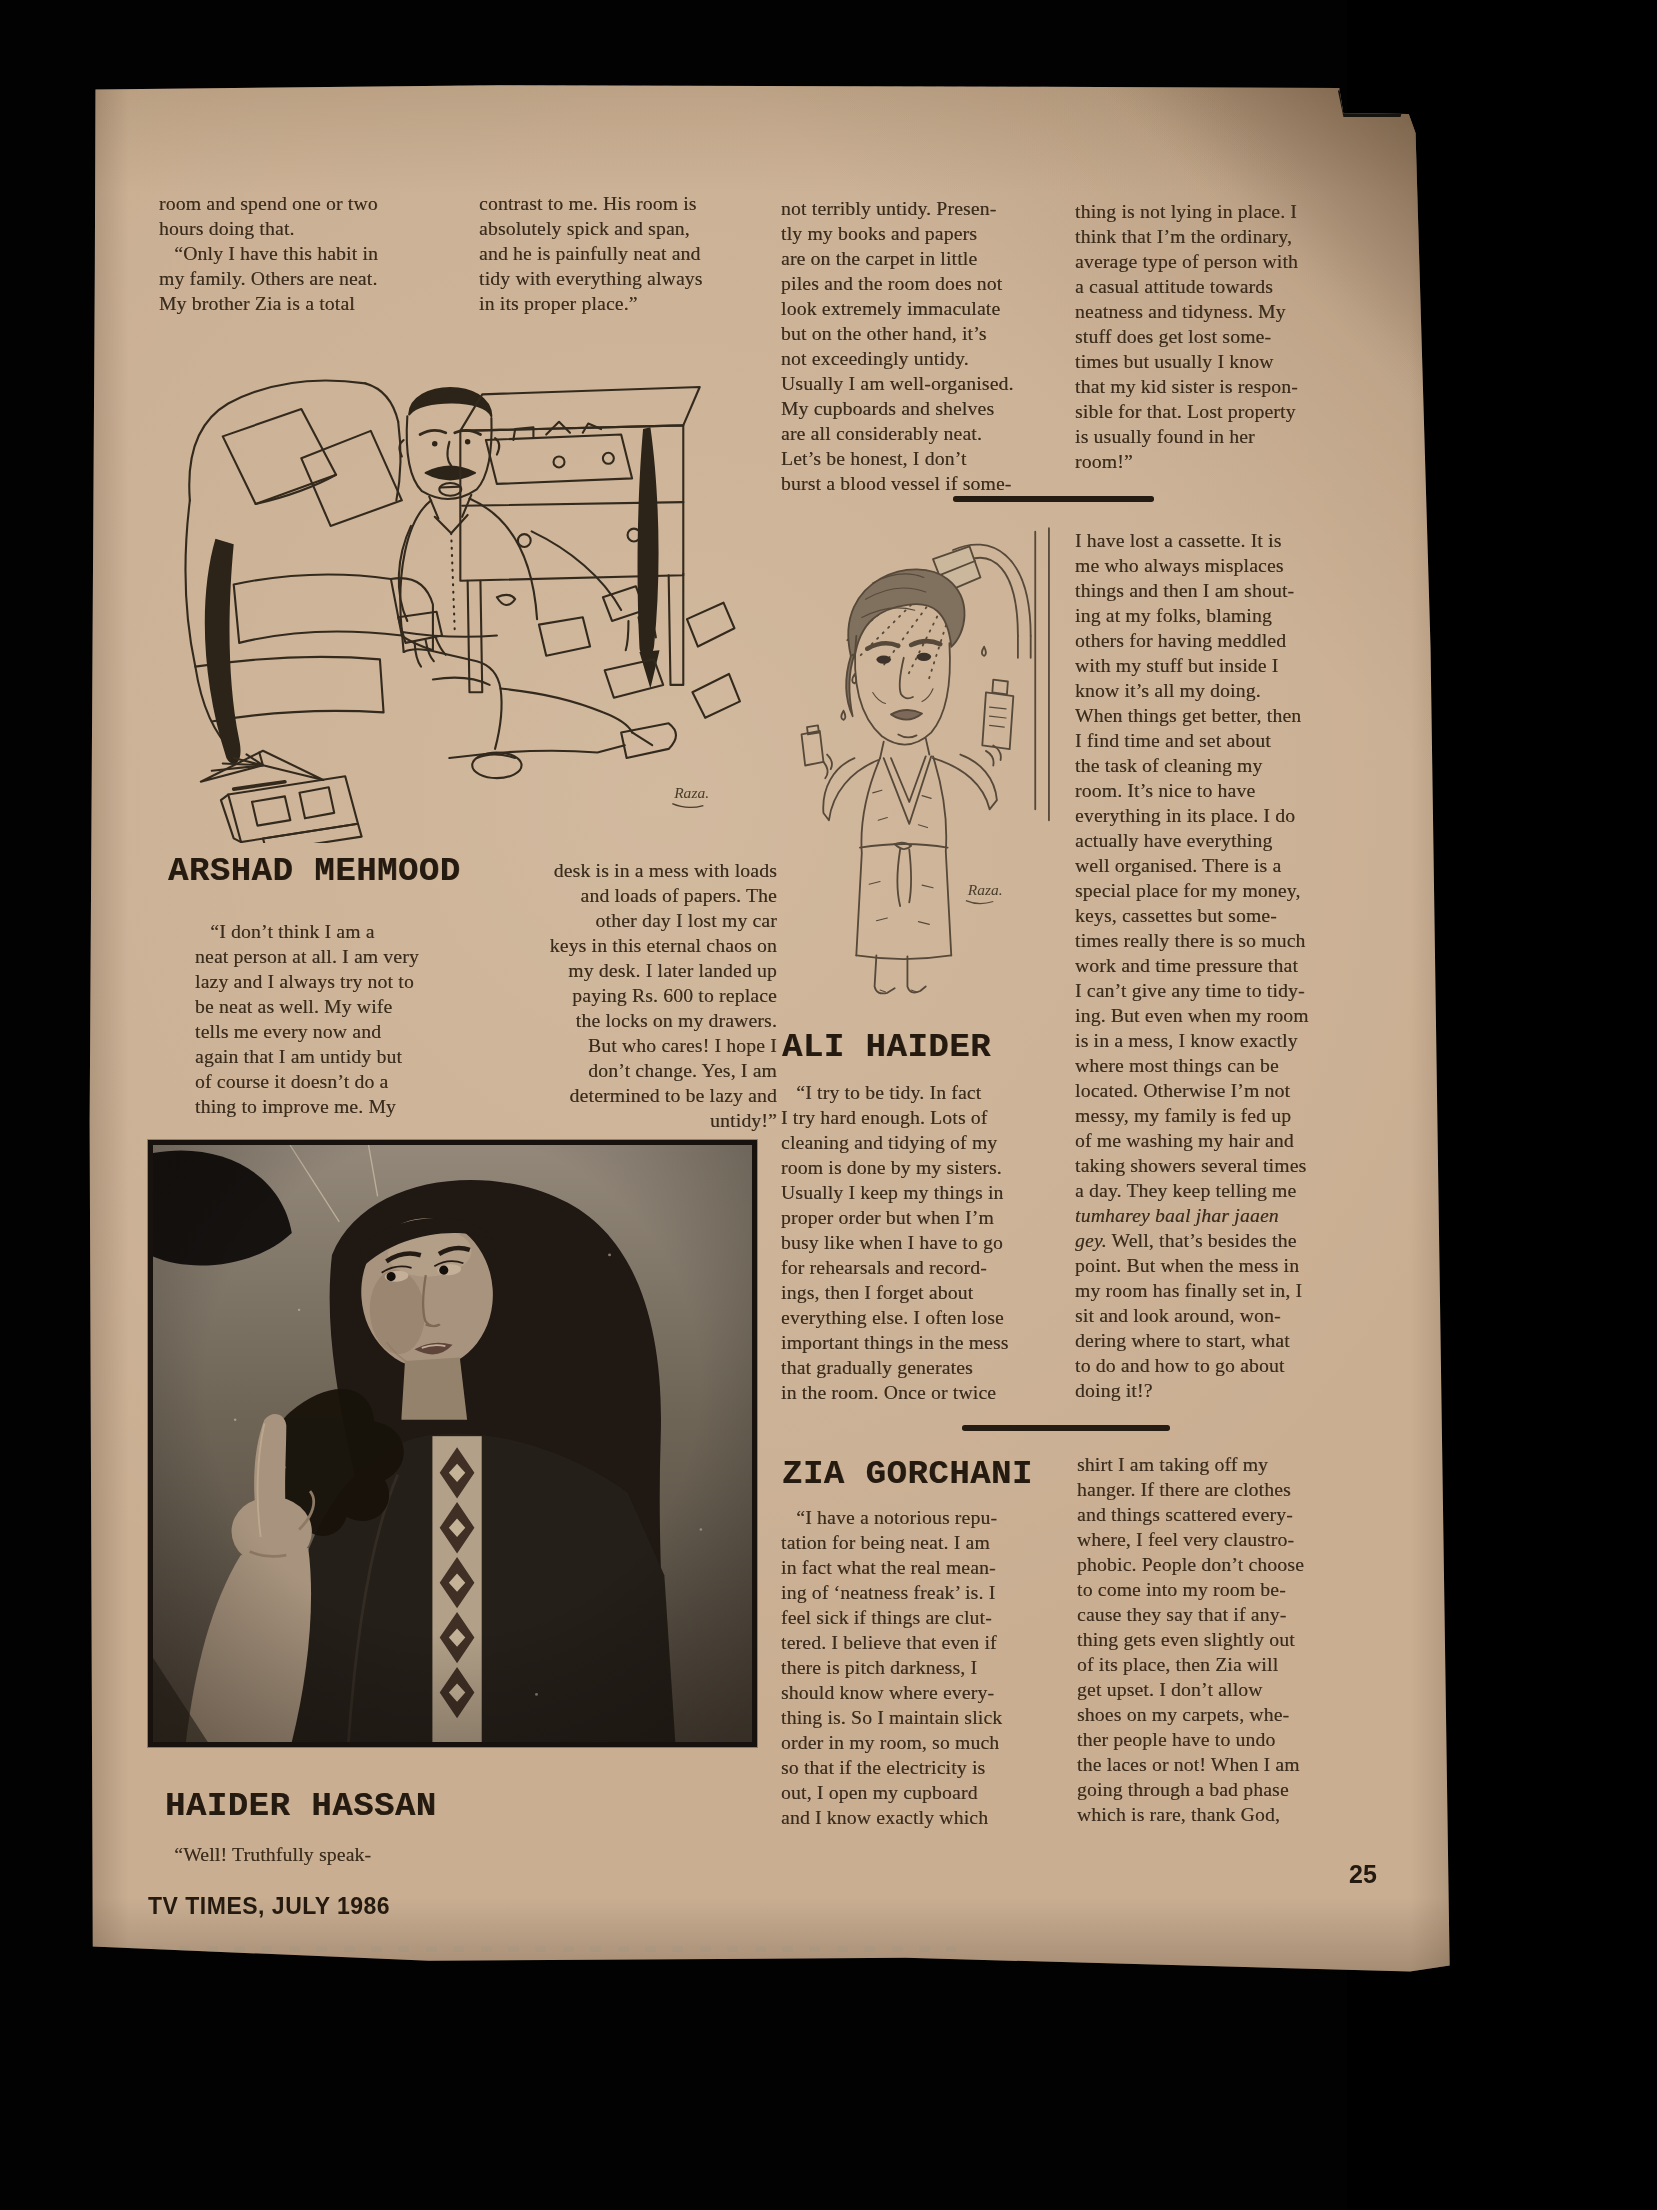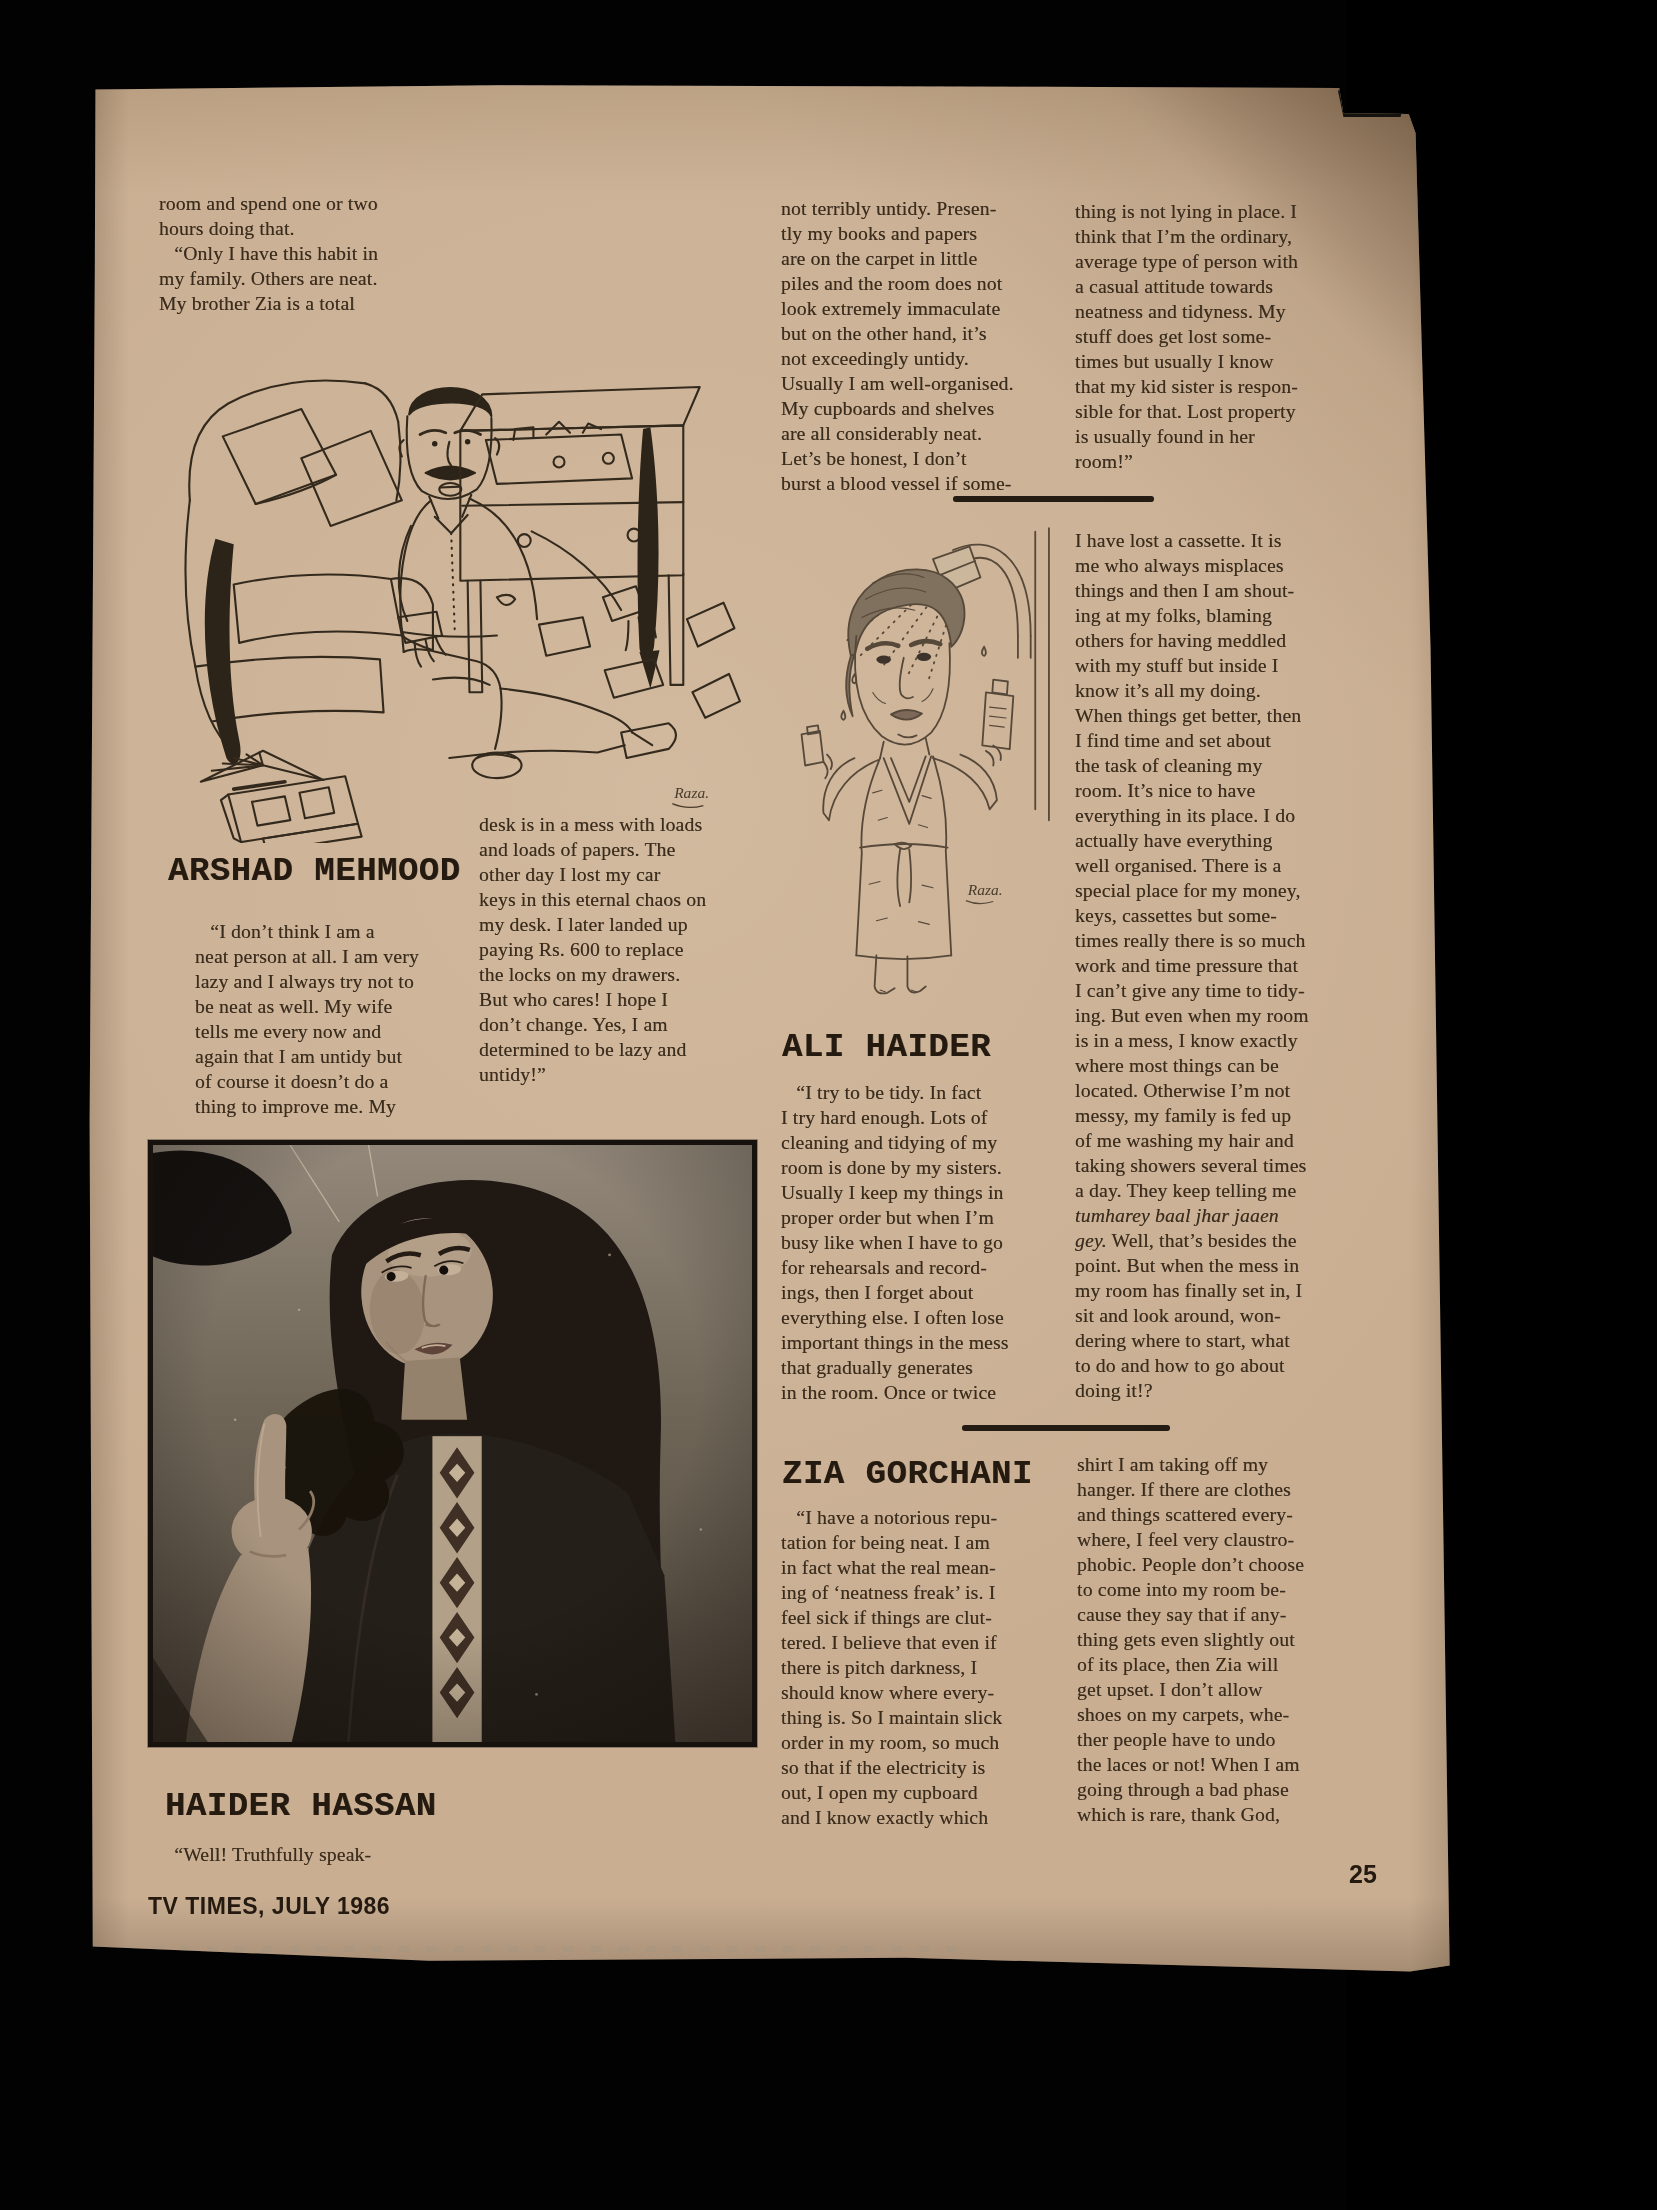--- a/index.html
+++ b/index.html
@@ -48,20 +48,21 @@
 
 <div class="backdrop">
   <div class="page">
 
     <div class="crease"></div>
     <div class="edge-noise-top"></div>
     <div class="edge-noise-bottom"></div>
     <div class="torn-corner"></div>
 
     <div class="txt" style="left:71px;top:111px;">room and spend one or two<br>hours doing that.<br>&nbsp;&nbsp;&nbsp;“Only I have this habit in<br>my family. Others are neat.<br>My brother Zia is a total</div>
+    <div class="txt" style="left:391px;top:111px;">contrast to me. His room is<br>absolutely spick and span,<br>and he is painfully neat and<br>tidy with everything always<br>in its proper place.”</div>
     <div class="txt" style="left:693px;top:116px;">not terribly untidy. Presen-<br>tly my books and papers<br>are on the carpet in little<br>piles and the room does not<br>look extremely immaculate<br>but on the other hand, it’s<br>not exceedingly untidy.<br>Usually I am well-organised.<br>My cupboards and shelves<br>are all considerably neat.<br>Let’s be honest, I don’t<br>burst a blood vessel if some-</div>
     <div class="txt" style="left:987px;top:119px;">thing is not lying in place. I<br>think that I’m the ordinary,<br>average type of person with<br>a casual attitude towards<br>neatness and tidyness. My<br>stuff does get lost some-<br>times but usually I know<br>that my kid sister is respon-<br>sible for that. Lost property<br>is usually found in her<br>room!”</div>
 
     <div class="rule" style="left:865px;top:416px;width:201px;"></div>
 
     <div class="txt" style="left:987px;top:448px;">I have lost a cassette. It is<br>me who always misplaces<br>things and then I am shout-<br>ing at my folks, blaming<br>others for having meddled<br>with my stuff but inside I<br>know it’s all my doing.<br>When things get better, then<br>I find time and set about<br>the task of cleaning my<br>room. It’s nice to have<br>everything in its place. I do<br>actually have everything<br>well organised. There is a<br>special place for my money,<br>keys, cassettes but some-<br>times really there is so much<br>work and time pressure that<br>I can’t give any time to tidy-<br>ing. But even when my room<br>is in a mess, I know exactly<br>where most things can be<br>located. Otherwise I’m not<br>messy, my family is fed up<br>of me washing my hair and<br>taking showers several times<br>a day. They keep telling me<br><i>tumharey baal jhar jaaen</i><br><i>gey.</i> Well, that’s besides the<br>point. But when the mess in<br>my room has finally set in, I<br>sit and look around, won-<br>dering where to start, what<br>to do and how to go about<br>doing it!?</div>
 
     <svg class="cartoon" style="left:87px;top:265px;" width="567" height="498" viewBox="0 0 620 545">
       <g stroke="#332a1d" stroke-width="2.3" fill="none" stroke-linecap="round" stroke-linejoin="round">
         <g>
@@ -187,21 +188,21 @@
           <path d="M88 478 L86 512 Q88 522 100 519 L108 514 M122 479 L122 512 Q125 522 136 517 L142 512"></path>
           <path d="M92 516 l6 2 M126 516 l6 2" stroke-width="1.2"></path>
         </g>
       </g>
       <text class="sig" x="188" y="412">Raza.</text>
       <path d="M186 418 q14 6 30 1" stroke="#57493a" stroke-width="1.3" fill="none"></path>
     </svg>
 
     <div class="hd" style="left:80px;top:772px;">ARSHAD MEHMOOD</div>
     <div class="txt" style="left:71px;top:839px;margin-left:36px;">&nbsp;&nbsp;&nbsp;“I don’t think I am a<br>neat person at all. I am very<br>lazy and I always try not to<br>be neat as well. My wife<br>tells me every now and<br>again that I am untidy but<br>of course it doesn’t do a<br>thing to improve me. My</div>
-    <div class="txt" style="left:391px;top:732px;">desk is in a mess with loads<br>and loads of papers. The<br>other day I lost my car<br>keys in this eternal chaos on<br>my desk. I later landed up<br>paying Rs. 600 to replace<br>the locks on my drawers.<br>But who cares! I hope I<br>don’t change. Yes, I am<br>determined to be lazy and<br>untidy!”</div>
+    <div class="txt" style="left:391px;top:778px;text-align:right;">desk is in a mess with loads<br>and loads of papers. The<br>other day I lost my car<br>keys in this eternal chaos on<br>my desk. I later landed up<br>paying Rs. 600 to replace<br>the locks on my drawers.<br>But who cares! I hope I<br>don’t change. Yes, I am<br>determined to be lazy and<br>untidy!”</div>
 
     <div class="hd" style="left:694px;top:948px;">ALI HAIDER</div>
     <div class="txt" style="left:693px;top:1000px;">&nbsp;&nbsp;&nbsp;“I try to be tidy. In fact<br>I try hard enough. Lots of<br>cleaning and tidying of my<br>room is done by my sisters.<br>Usually I keep my things in<br>proper order but when I’m<br>busy like when I have to go<br>for rehearsals and record-<br>ings, then I forget about<br>everything else. I often lose<br>important things in the mess<br>that gradually generates<br>in the room. Once or twice</div>
 
     <div class="rule" style="left:874px;top:1345px;width:208px;"></div>
 
     <div class="hd" style="left:694px;top:1375px;">ZIA GORCHANI</div>
     <div class="txt" style="left:693px;top:1425px;">&nbsp;&nbsp;&nbsp;“I have a notorious repu-<br>tation for being neat. I am<br>in fact what the real mean-<br>ing of ‘neatness freak’ is. I<br>feel sick if things are clut-<br>tered. I believe that even if<br>there is pitch darkness, I<br>should know where every-<br>thing is. So I maintain slick<br>order in my room, so much<br>so that if the electricity is<br>out, I open my cupboard<br>and I know exactly which</div>
     <div class="txt" style="left:989px;top:1372px;">shirt I am taking off my<br>hanger. If there are clothes<br>and things scattered every-<br>where, I feel very claustro-<br>phobic. People don’t choose<br>to come into my room be-<br>cause they say that if any-<br>thing gets even slightly out<br>of its place, then Zia will<br>get upset. I don’t allow<br>shoes on my carpets, whe-<br>ther people have to undo<br>the laces or not! When I am<br>going through a bad phase<br>which is rare, thank God,</div>
 

